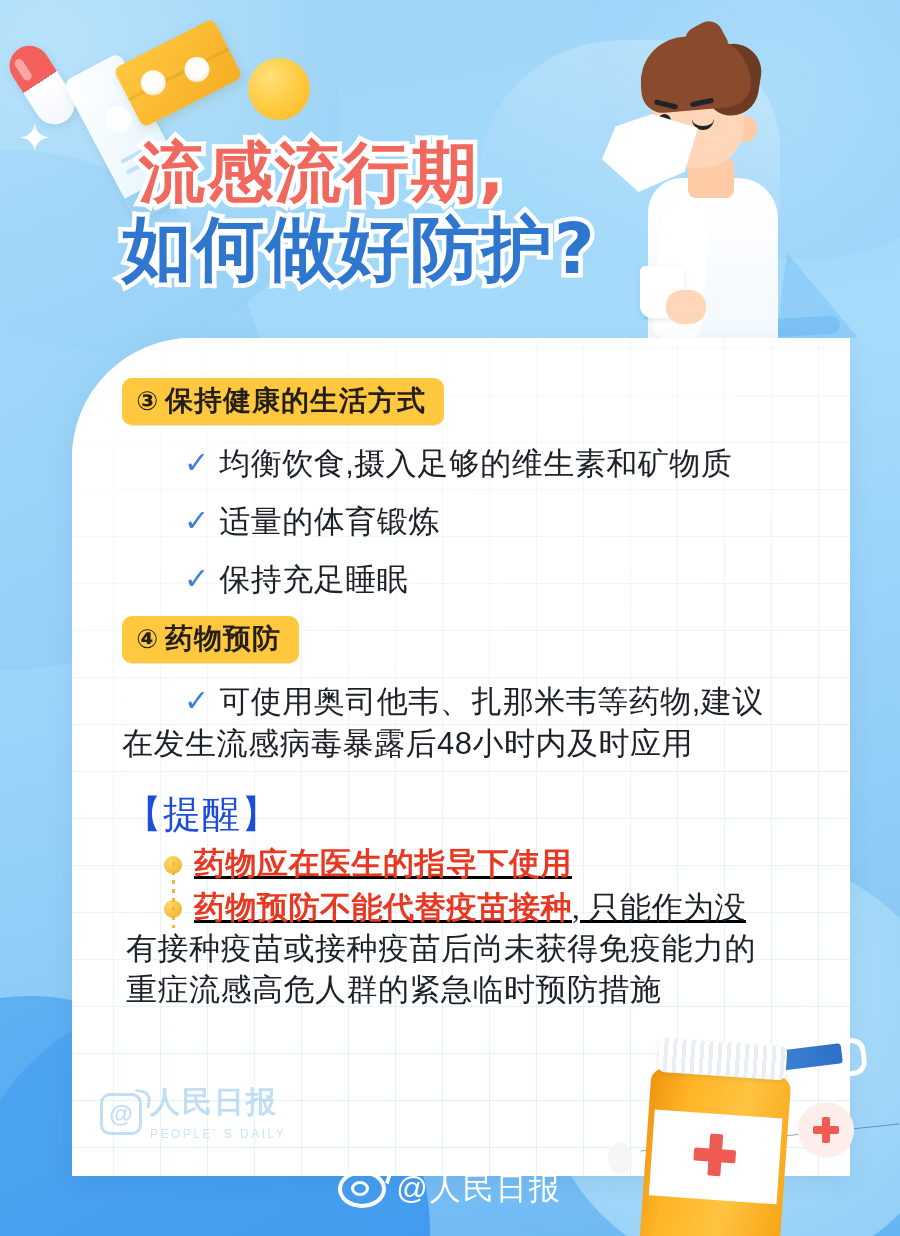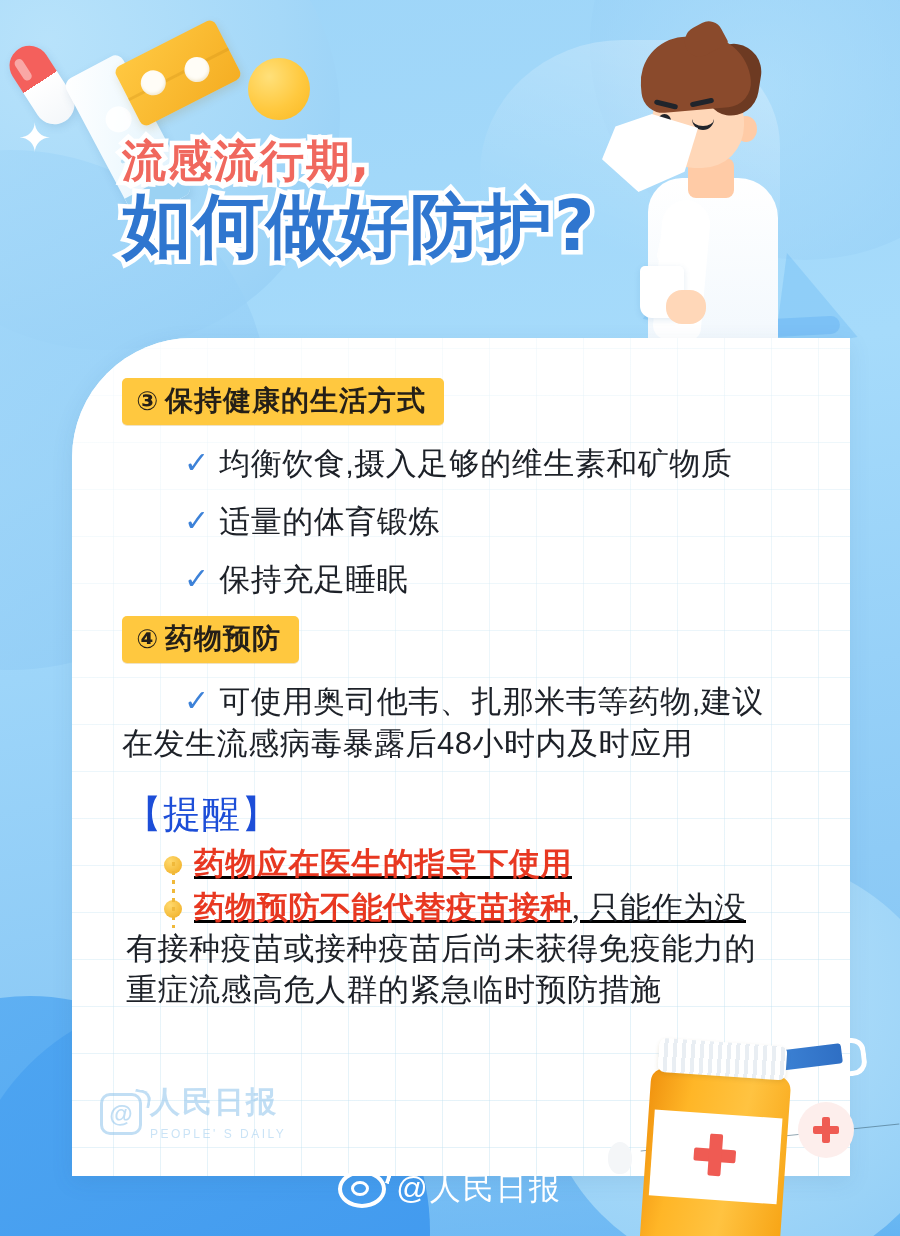--- a/index.html
+++ b/index.html
@@ -262,26 +262,26 @@
 
   
   .headline{
     position:absolute;left:122px;top:138px;z-index:6;
     font-family:"DejaVu Sans","Liberation Sans",sans-serif;
   }
   .headline .l{
     display:block;font-weight:bold;letter-spacing:2px;line-height:1.06;
     -webkit-text-stroke:9px #ffffff;paint-order:stroke fill;
   }
-  .headline .l1{font-size:44px;color:#f0685e;}
+  .headline .l1{font-size:66px;color:#f0685e;margin-left:17px;}
   .headline .l2{font-size:70px;color:#2f76cf;margin-top:4px;}
 
   
   .badge{
-    display:inline-block;background:#ffc83f;border-radius:5px;
+    display:inline-block;background:#ffc83f;border-radius:10px;
     padding:5px 18px 7px 14px;color:#241f18;font-weight:bold;font-size:28px;
     letter-spacing:1px;line-height:1.25;white-space:nowrap;
     box-shadow:0 1px 0 rgba(190,140,25,.25);
   }
   .badge .num{font-size:26px;margin-right:6px;}
   .sec1{margin-top:6px;}
   .sec2{margin-top:18px;}
 
   .tick-row{
     display:flex;align-items:flex-start;gap:10px;

